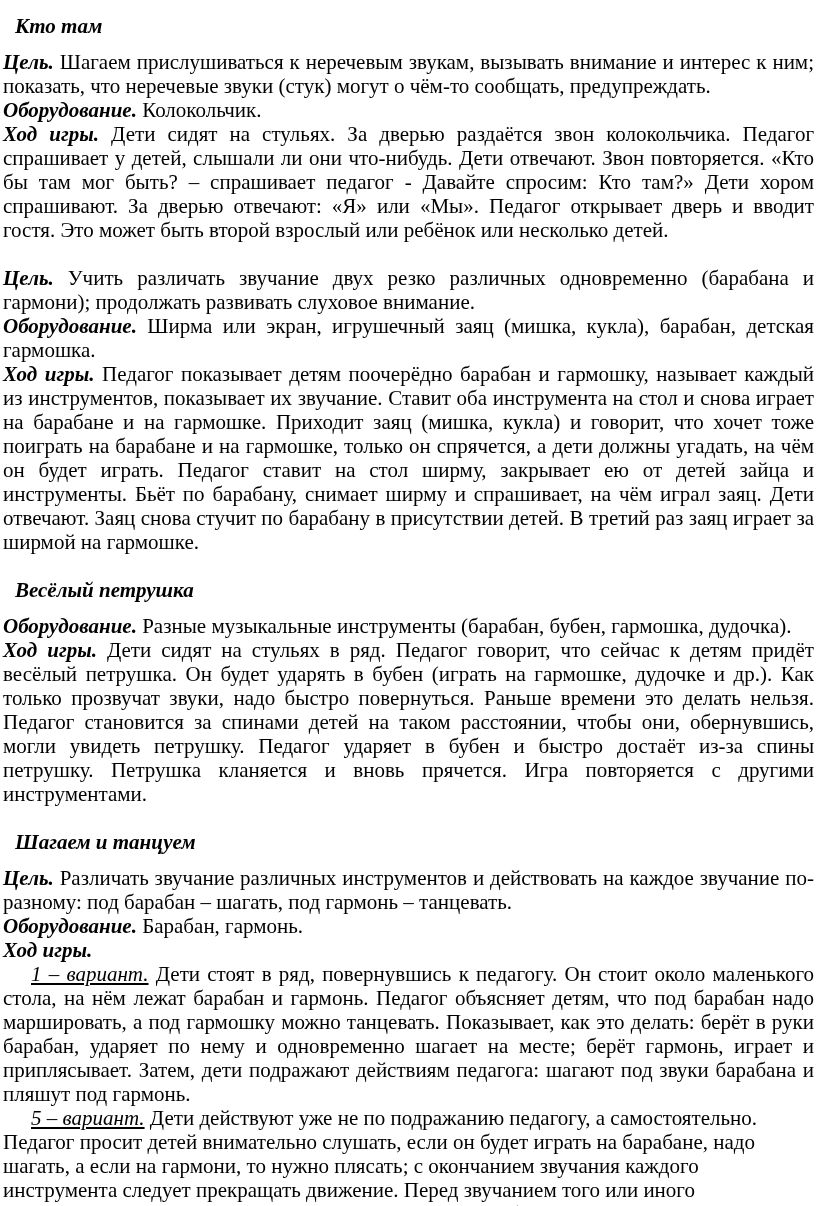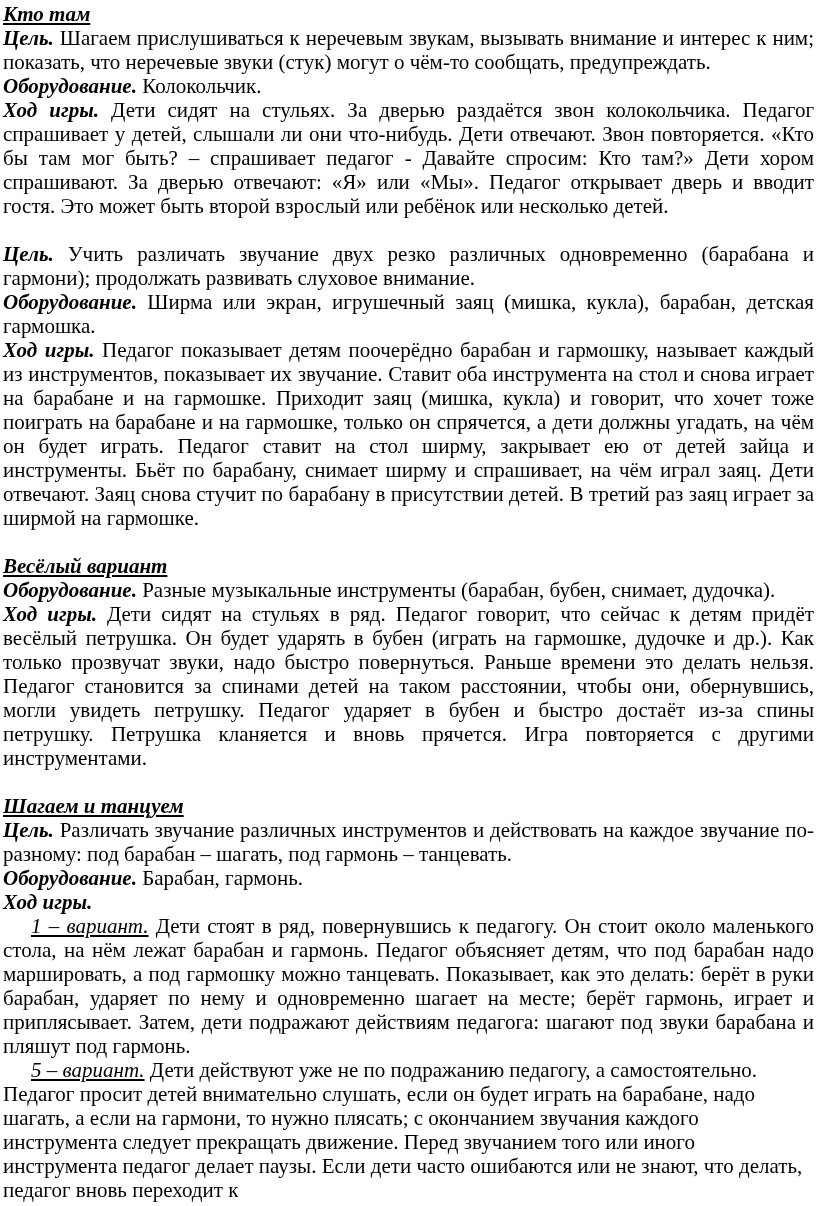--- a/index.html
+++ b/index.html
@@ -17,26 +17,25 @@
     line-height: 24px;
   }
   .page {
     padding: 2px 2px 0 3px;
     box-sizing: border-box;
     width: 816px;
   }
   .section { margin: 0; }
   .section + .section { margin-top: 24px; }
   .section-title {
-    margin: 0;
+    margin: 12px;
     font-size: 21px;
     line-height: 24px;
     font-weight: bold;
     font-style: italic;
-    text-decoration: underline;
   }
   .para {
     margin: 0;
     text-align: justify;
   }
   .para.align-left { text-align: left; }
   .lbl {
     font-weight: bold;
     font-style: italic;
   }
@@ -76,24 +75,24 @@
       <span class="lbl">Оборудование.</span>
       <span>Ширма или экран, игрушечный заяц (мишка, кукла), барабан, детская гармошка.</span>
     </p>
     <p class="para">
       <span class="lbl">Ход игры.</span>
       <span>Педагог показывает детям поочерёдно барабан и гармошку, называет каждый из инструментов, показывает их звучание. Ставит оба инструмента на стол и снова играет на барабане и на гармошке. Приходит заяц (мишка, кукла) и говорит, что хочет тоже поиграть на барабане и на гармошке, только он спрячется, а дети должны угадать, на чём он будет играть. Педагог ставит на стол ширму, закрывает ею от детей зайца и инструменты. Бьёт по барабану, снимает ширму и спрашивает, на чём играл заяц. Дети отвечают. Заяц снова стучит по барабану в присутствии детей. В третий  раз заяц играет за ширмой на гармошке.</span>
     </p>
   </div>
 
   <div class="section">
-    <h2 class="section-title">Весёлый вариант</h2>
+    <h2 class="section-title">Весёлый петрушка</h2>
     <p class="para">
       <span class="lbl">Оборудование.</span>
-      <span>Разные музыкальные инструменты (барабан, бубен, снимает, дудочка).</span>
+      <span>Разные музыкальные инструменты (барабан, бубен, гармошка, дудочка).</span>
     </p>
     <p class="para">
       <span class="lbl">Ход игры.</span>
       <span>Дети сидят на стульях в ряд. Педагог говорит, что сейчас к детям придёт весёлый петрушка. Он будет ударять в бубен (играть на гармошке, дудочке и др.). Как только прозвучат звуки, надо быстро повернуться. Раньше времени это делать нельзя. Педагог становится за спинами детей на таком расстоянии, чтобы они, обернувшись, могли увидеть петрушку. Педагог ударяет в бубен и быстро достаёт из-за спины петрушку. Петрушка кланяется и вновь прячется. Игра повторяется с другими инструментами.</span>
     </p>
   </div>
 
   <div class="section">
     <h2 class="section-title">Шагаем и танцуем</h2>
     <p class="para">

